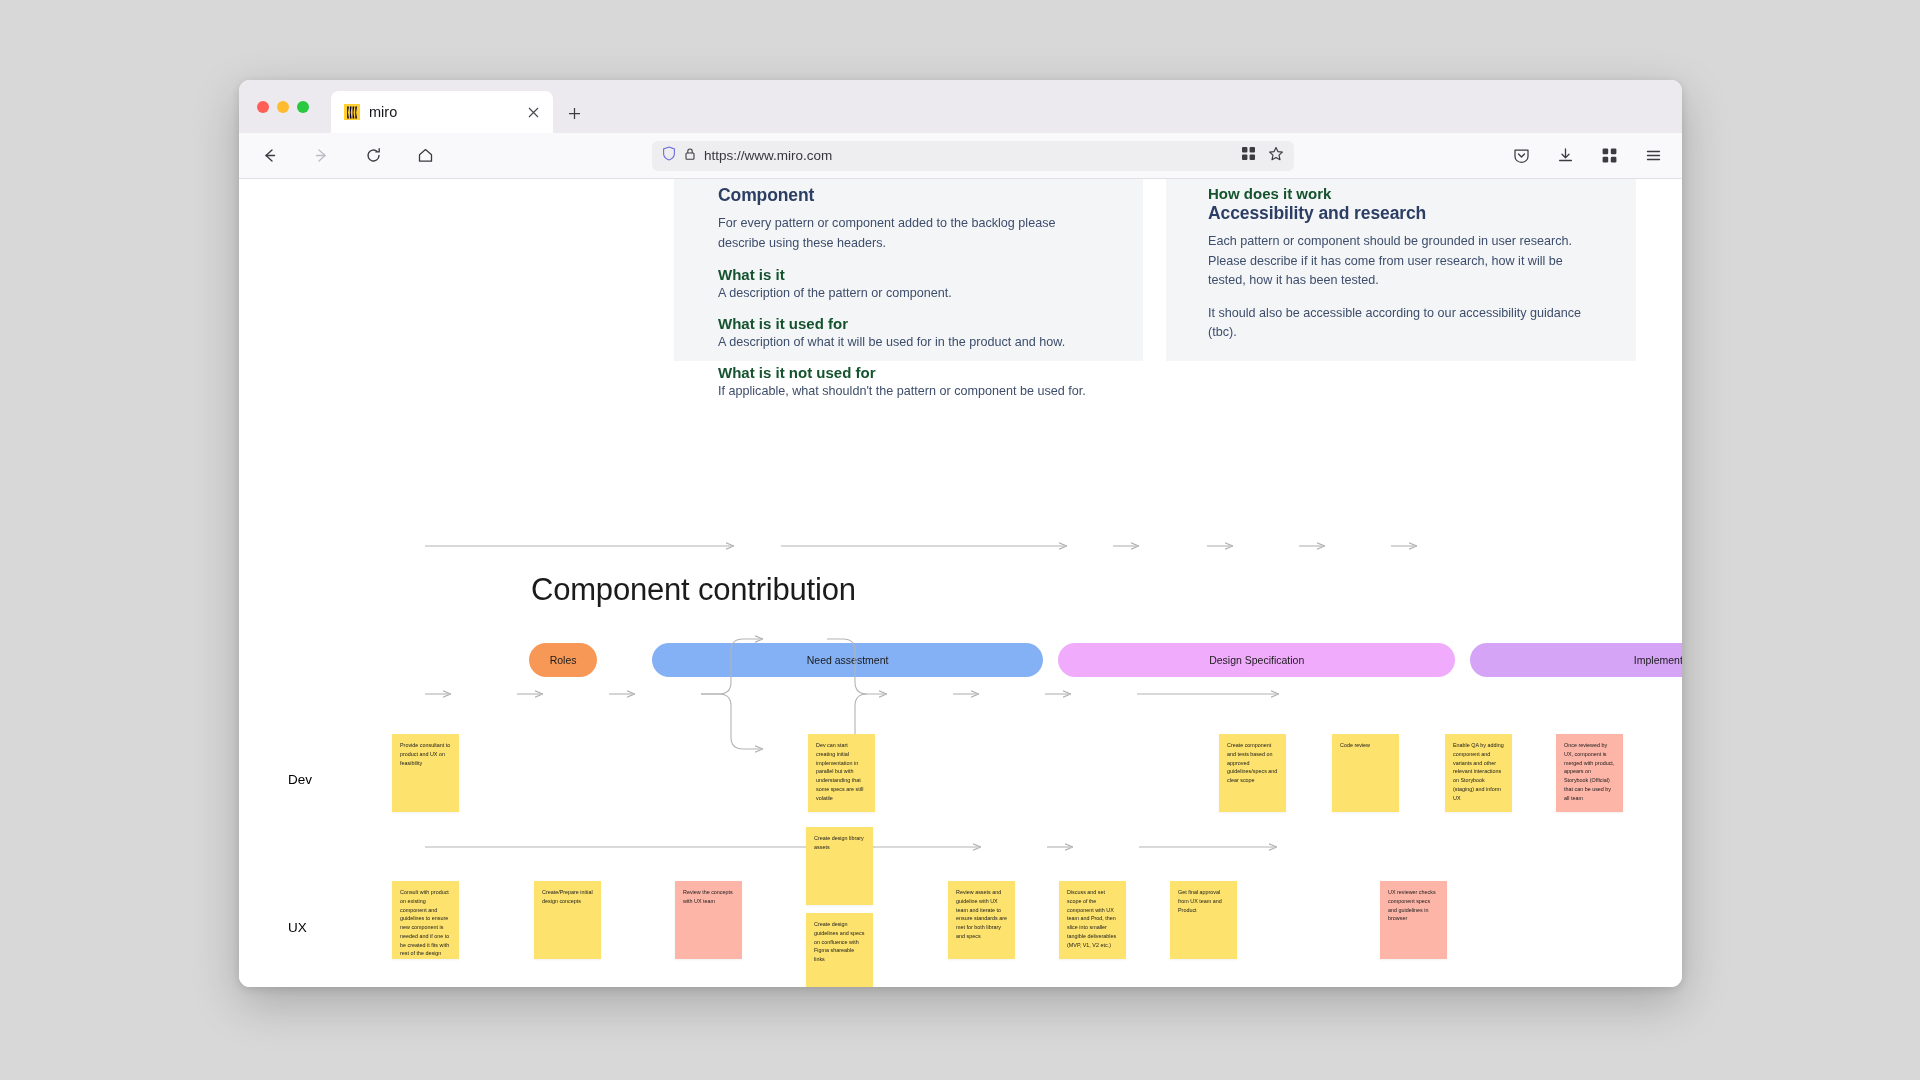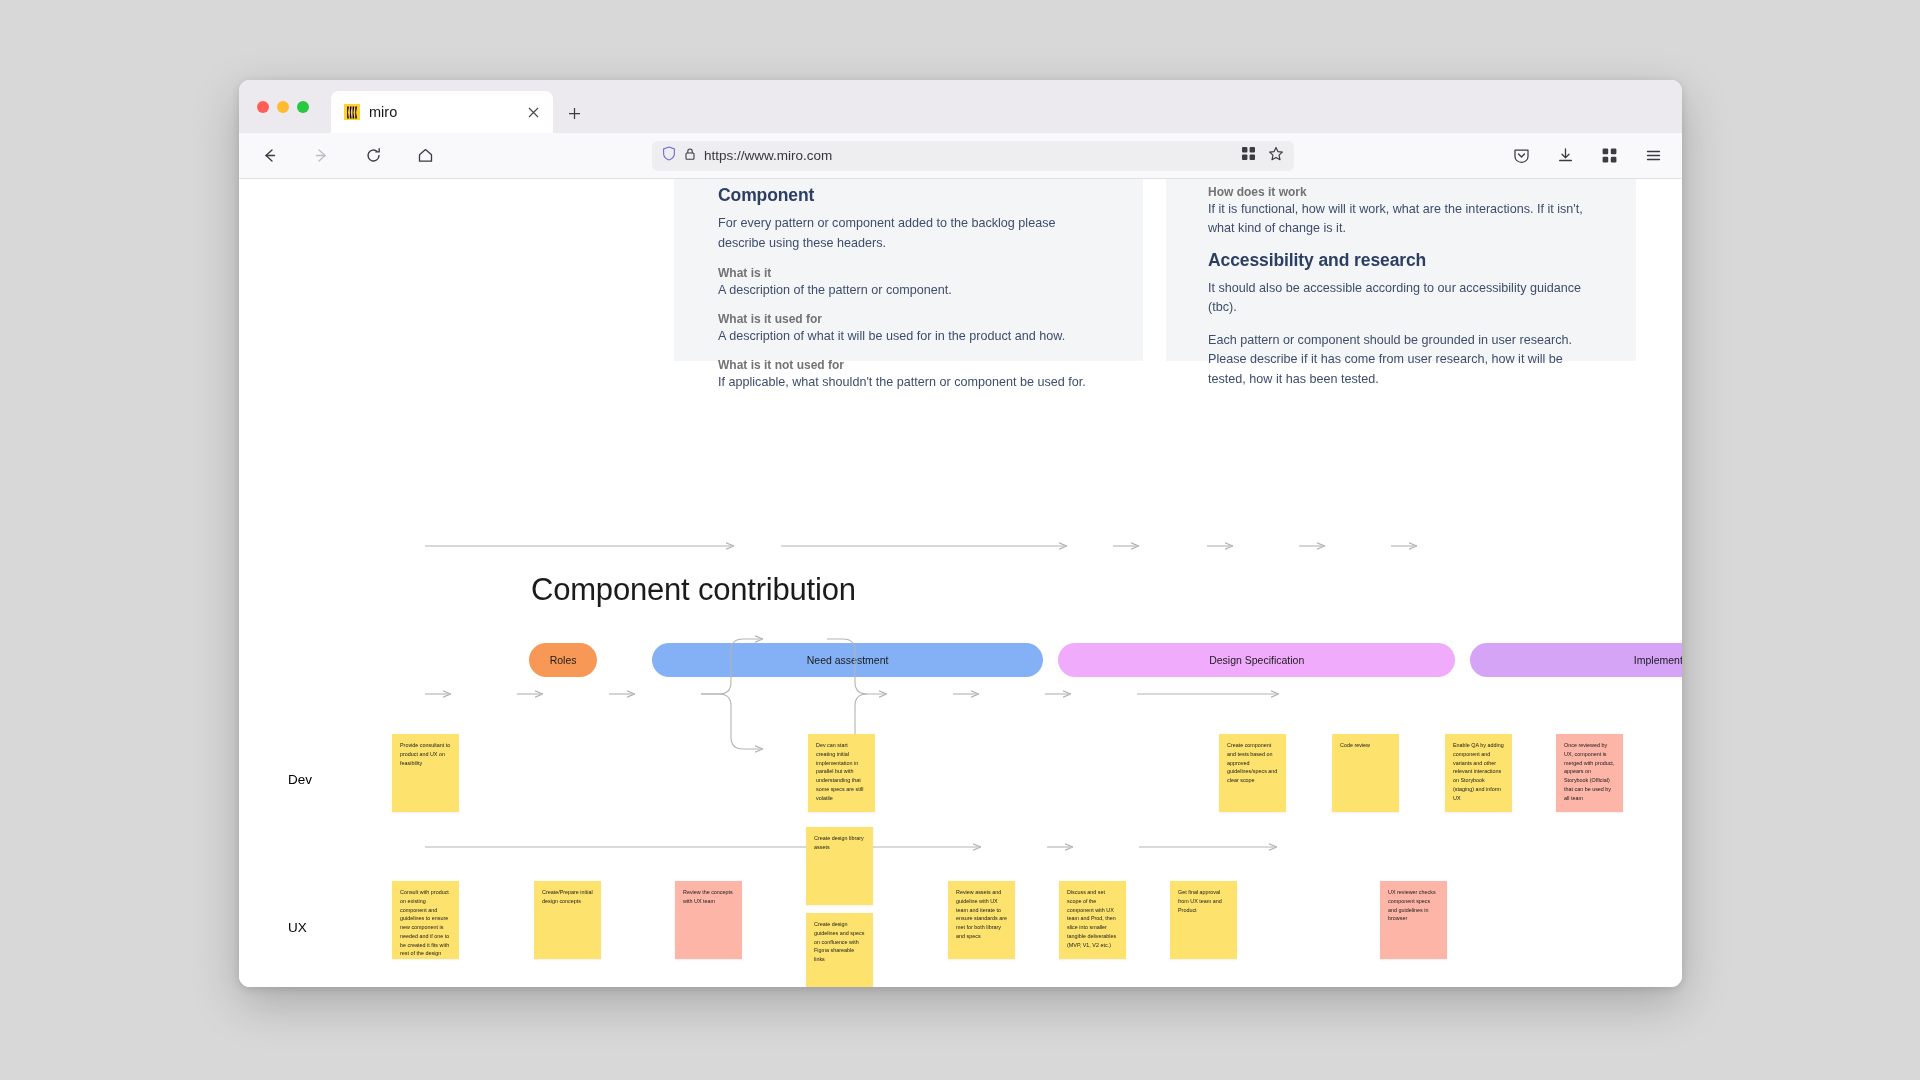--- a/index.html
+++ b/index.html
@@ -112,21 +112,21 @@
   }
   #doc-panel-right {
     position: absolute;
     left: 927px; top: -8px;
     width: 470px; height: 190px;
     background: #f4f5f7;
     padding: 14px 46px 0 42px;
   }
   .doc-h2 { font-size: 17.5px; font-weight: 700; color: #2c3e63; margin-bottom: 8px; letter-spacing: -0.1px; }
   .doc-p { font-size: 12.6px; color: #3d4d6b; line-height: 1.55; margin-bottom: 13px; }
-  .doc-h3 { font-size: 12px; font-weight: 700; color: #737373; margin-bottom: 1px; }
+  .doc-h3 { font-size: 15px; font-weight: 700; color: #14532d; margin-bottom: 1px; }
   .doc-sub { font-size: 12.6px; color: #3d4d6b; line-height: 1.5; margin-bottom: 12px; }
 
   
   #board-title {
     position: absolute;
     left: 292px; top: 393px;
     font-size: 31px;
     color: #1b1b1b;
     font-weight: 400;
     letter-spacing: -0.2px;
@@ -303,24 +303,23 @@
       <div class="doc-h3">What is it</div>
       <div class="doc-sub">A description of the pattern or component.</div>
       <div class="doc-h3">What is it used for</div>
       <div class="doc-sub">A description of what it will be used for in the product and how.</div>
       <div class="doc-h3">What is it not used for</div>
       <div class="doc-sub">If applicable, what shouldn't the pattern or component be used for.</div>
     </div>
 
     <div id="doc-panel-right">
       <div class="doc-h3">How does it work</div>
-      <div class="doc-sub">If it is functional, how will it work, what are the interactions. If it isn't, what kind of change is it.</div>
       <div class="doc-h2">Accessibility and research</div>
+      <div class="doc-p">Each pattern or component should be grounded in user research. Please describe if it has come from user research, how it will be tested, how it has been tested.</div>
       <div class="doc-p">It should also be accessible according to our accessibility guidance (tbc).</div>
-      <div class="doc-p">Each pattern or component should be grounded in user research. Please describe if it has come from user research, how it will be tested, how it has been tested.</div>
     </div>
 
     <div id="board-title">Component contribution</div>
 
     <div id="phase-bar">
       <div class="phase-pill" style="width:70px;background:#f79857">
         <span>Roles</span>
       </div>
       <div class="phase-pill" style="width:401px;background:#84b1f5;margin-left:49px">
         <span>Need assestment</span>

